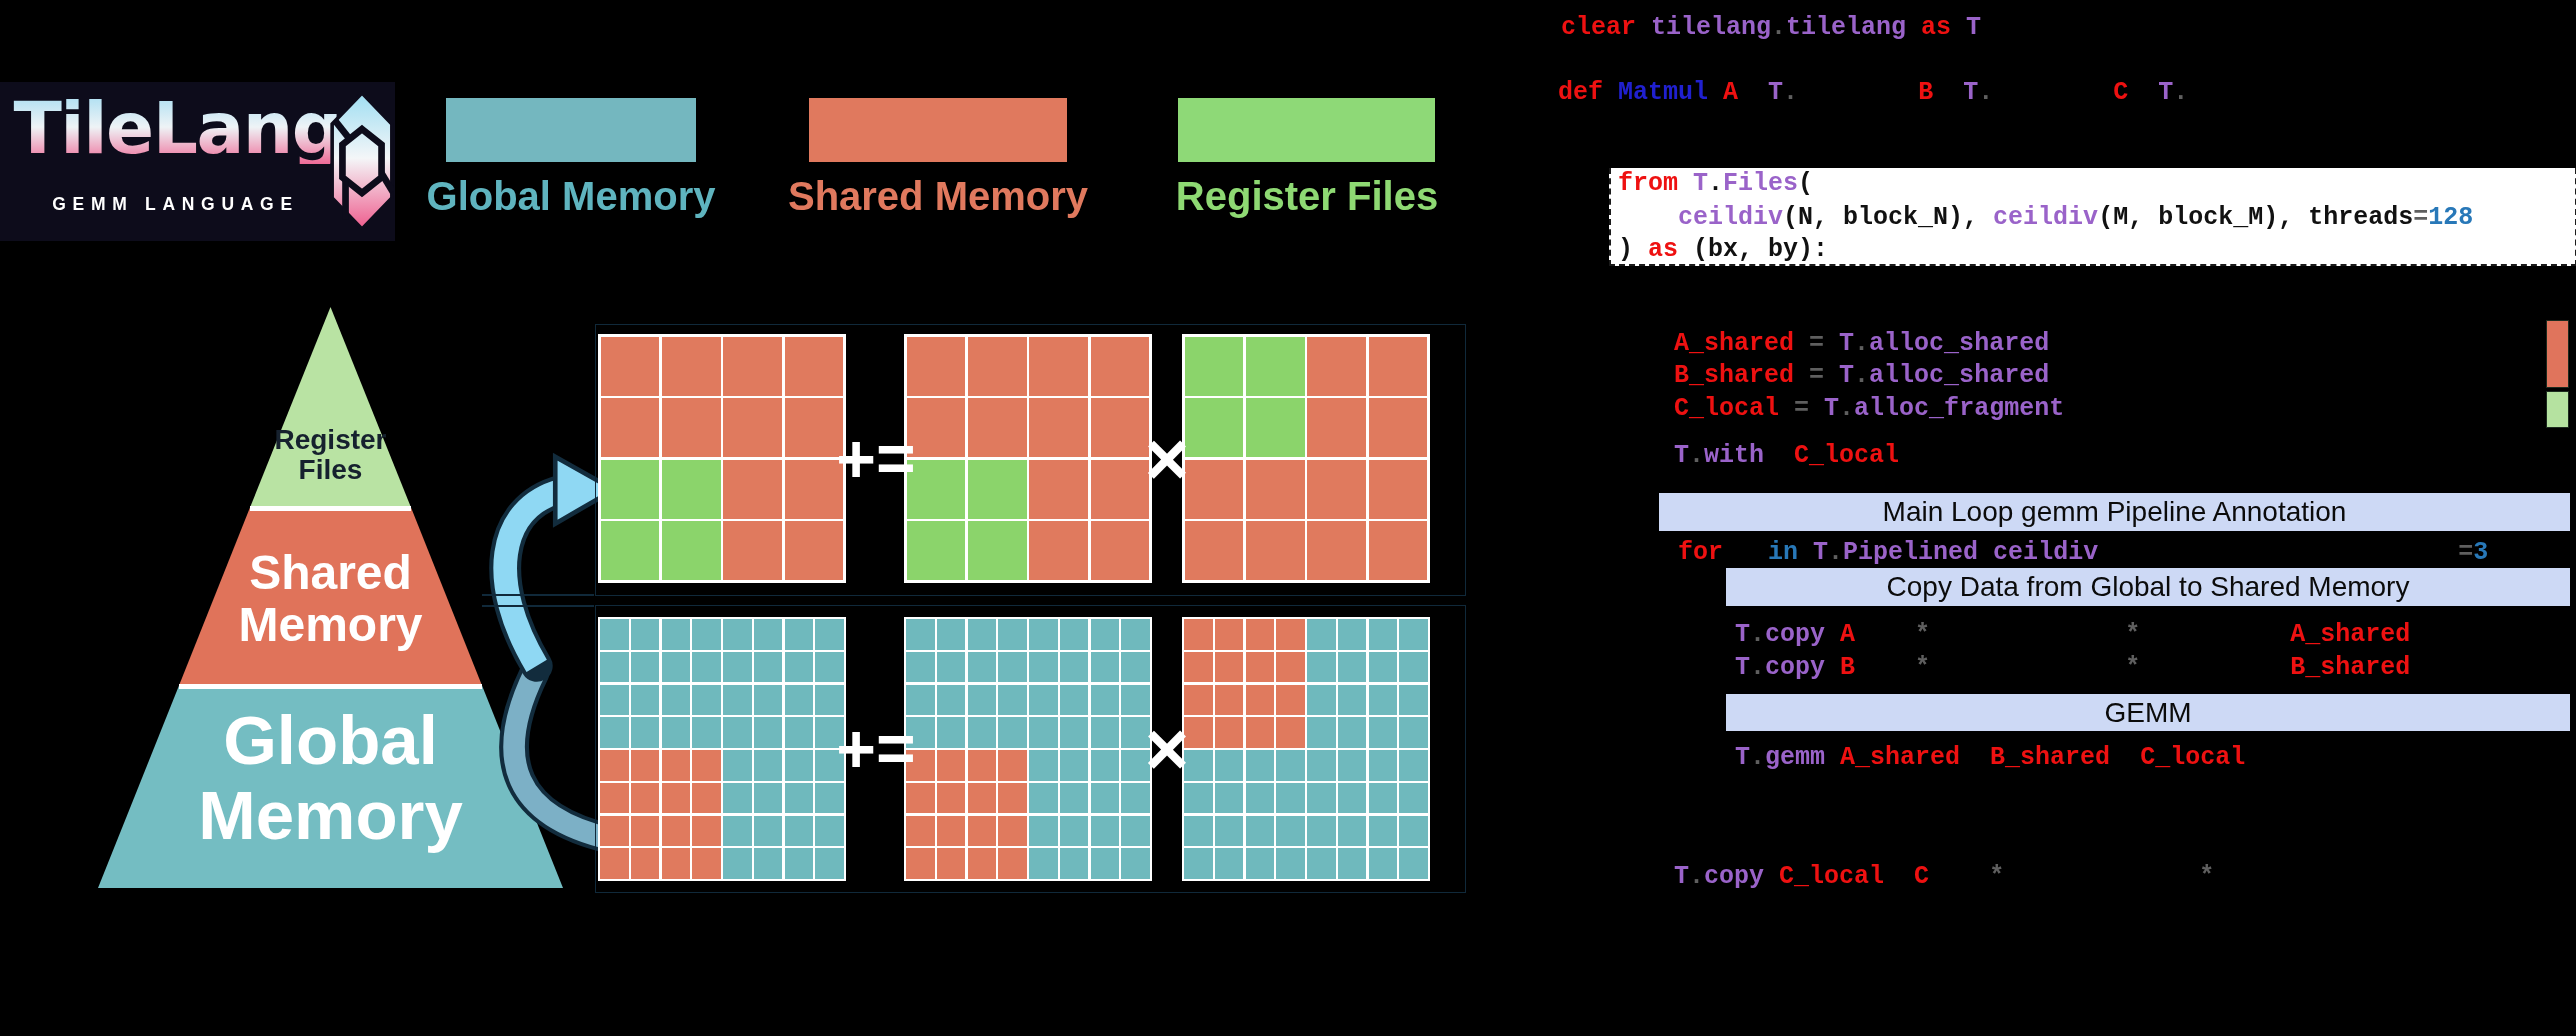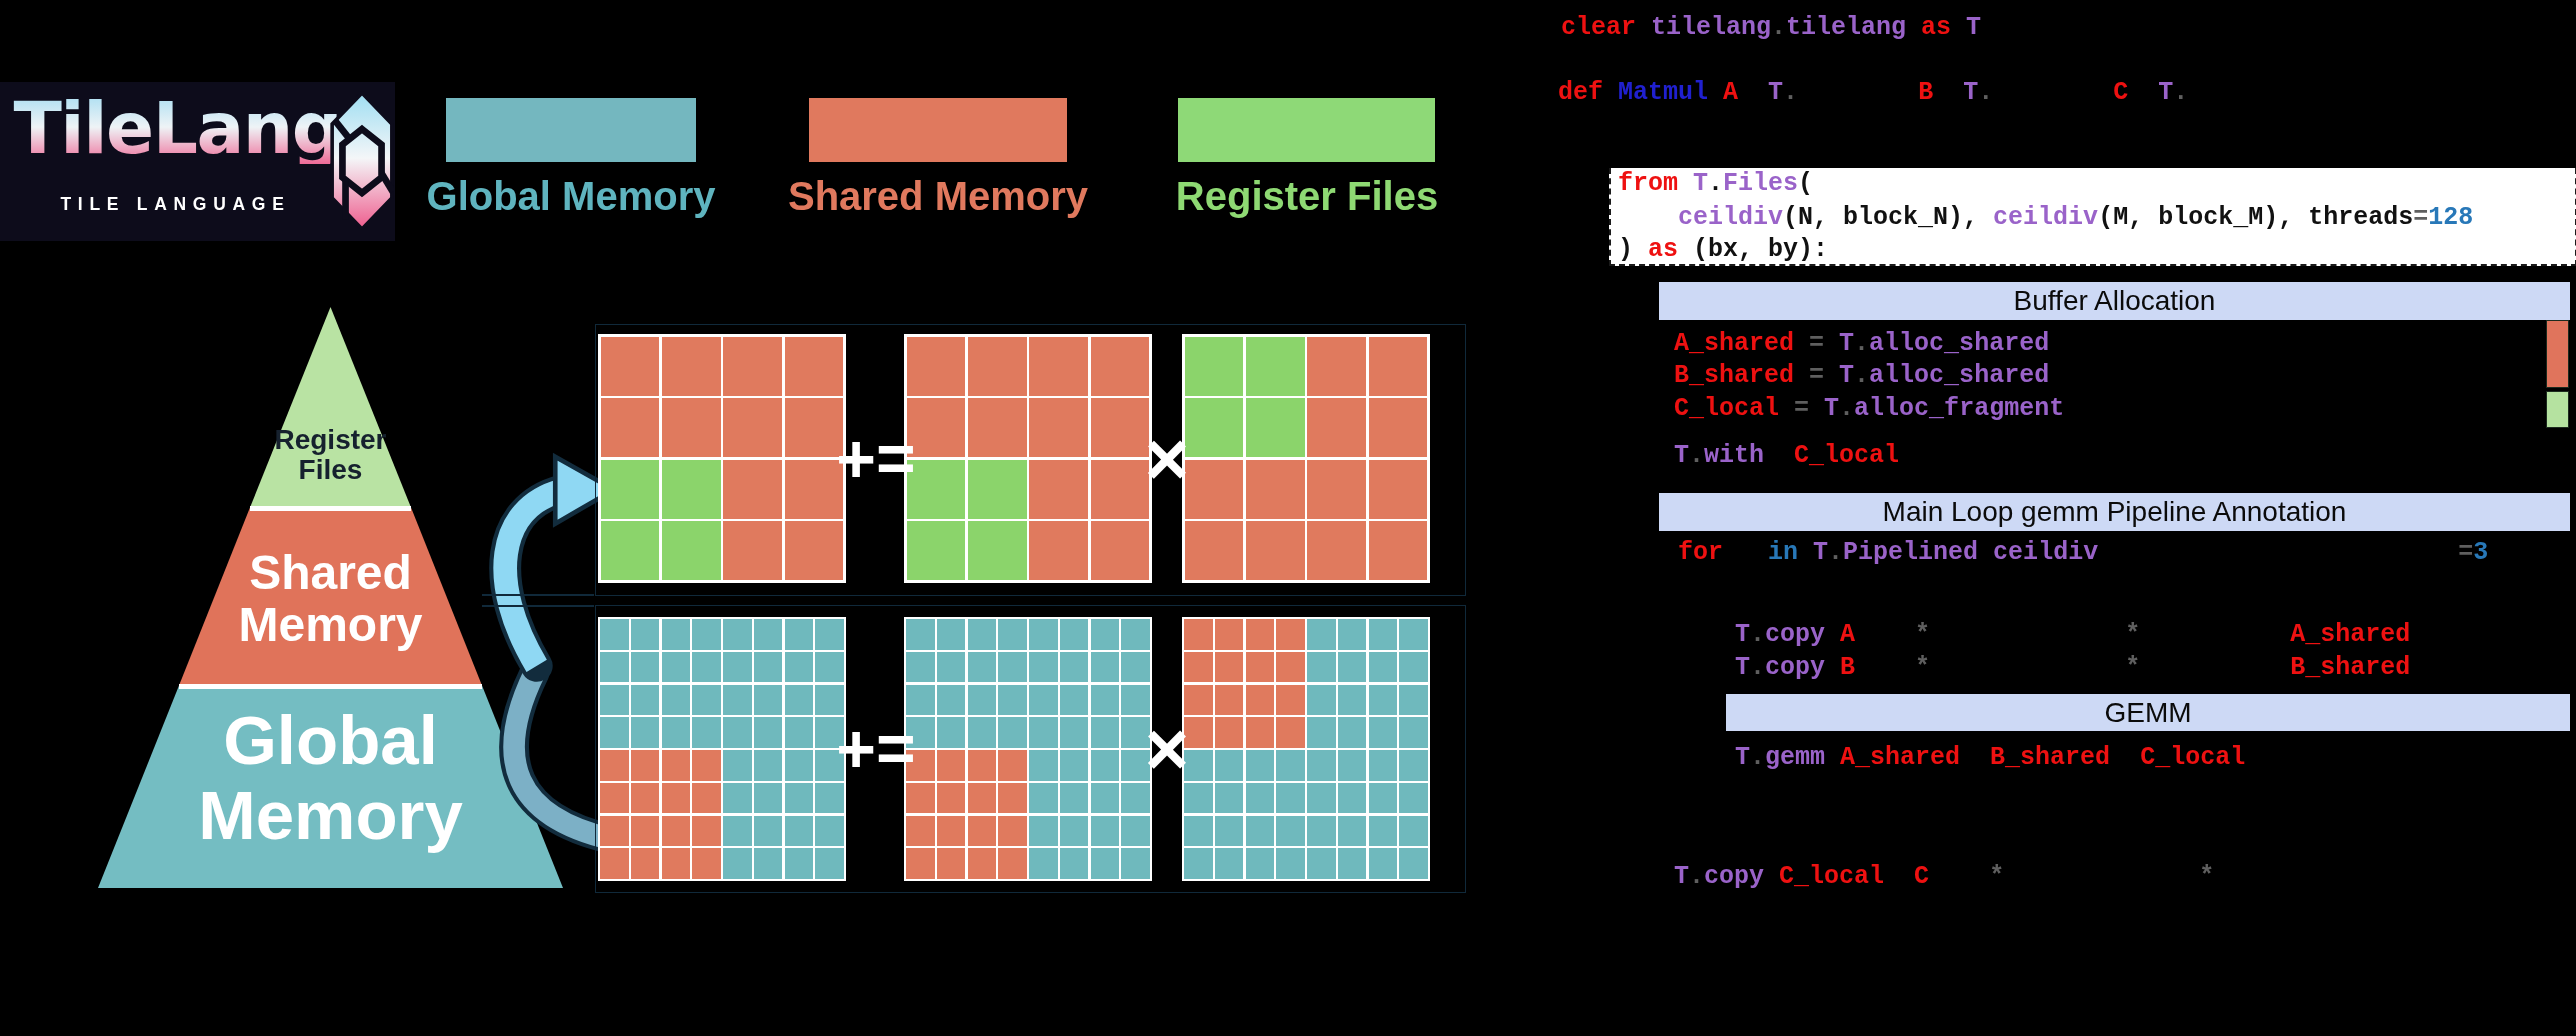--- a/index.html
+++ b/index.html
@@ -47,21 +47,21 @@
 
   
 </style>
 </head>
 <body>
 
 <div id="stage">
 
   <div id="logo-block">
     <div id="logo-title">TileLang</div>
-    <div id="logo-subtitle">TILE LANGUAGE</div>
+    <div id="logo-subtitle">GEMM LANGUAGE</div>
     <svg style="position:absolute;left:330px;top:9.3px" width="64" height="140" viewBox="0 0 124 272">
       <defs>
         <linearGradient id="cubeGrad" x1="0" y1="0" x2="0" y2="1">
           <stop offset="0" stop-color="#9fdef2"></stop>
           <stop offset="0.48" stop-color="#f4f6f8"></stop>
           <stop offset="1" stop-color="#ee5c8d"></stop>
         </linearGradient>
       </defs>
       <polygon points="62,4 120,64 120,208 62,268 4,208 4,64" fill="url(#cubeGrad)" stroke="#0d0c1b" stroke-width="7"></polygon>
       <polygon points="62,74 100,104 100,168 62,198 24,168 24,104" fill="none" stroke="#0d0c1b" stroke-width="13"></polygon>
@@ -359,22 +359,22 @@
       <div class="cell" style="background: rgb(111, 185, 189);"></div>
       <div class="cell" style="background: rgb(111, 185, 189);"></div>
     </div>
 
   <div class="op" style="left:876px;top:460px;font-size:68px;">+=</div>
   <div class="op" style="left:1167px;top:460px;">×</div>
   <div class="op" style="left:876px;top:750px;font-size:68px;">+=</div>
   <div class="op" style="left:1167px;top:750px;">×</div>
 
   <div id="kernel-box"></div>
-  <div class="hdr" style="left:1659px;top:282px;width:911px;">Buffer Allocation</div>
   <div class="hdr" style="left:1659px;top:493px;width:911px;">Main Loop gemm Pipeline Annotation</div>
+  <div class="hdr" style="left:1726px;top:568px;width:844px;">Copy Data from Global to Shared Memory</div>
   <div class="hdr" style="left:1726px;top:694px;width:844px;height:37px;">GEMM</div>
 
   <div class="membar" style="top: 320px; height: 68px; background: rgb(224, 116, 92);"></div>
   <div class="membar" style="top: 391px; height: 37px; background: rgb(181, 226, 160);"></div>
 
   <div id="code-layer">
       <div class="codeline" style="left: 1561px; top: 14px;"><span style="color: rgb(238, 17, 17);">clear </span><span style="color: rgb(154, 99, 201);">tilelang</span><span style="color: rgb(95, 95, 95);">.</span><span style="color: rgb(154, 99, 201);">tilelang </span><span style="color: rgb(238, 17, 17);">as </span><span style="color: rgb(154, 99, 201);">T</span></div>
       <div class="codeline" style="left: 1558px; top: 79px;"><span style="color: rgb(238, 17, 17);">def </span><span style="color: rgb(32, 32, 207);">Matmul </span><span style="color: rgb(238, 17, 17);">A</span><span style="color: rgb(17, 17, 17);">  </span><span style="color: rgb(154, 99, 201);">T</span><span style="color: rgb(95, 95, 95);">.</span><span style="color: rgb(17, 17, 17);">        </span><span style="color: rgb(238, 17, 17);">B</span><span style="color: rgb(17, 17, 17);">  </span><span style="color: rgb(154, 99, 201);">T</span><span style="color: rgb(95, 95, 95);">.</span><span style="color: rgb(17, 17, 17);">        </span><span style="color: rgb(238, 17, 17);">C</span><span style="color: rgb(17, 17, 17);">  </span><span style="color: rgb(154, 99, 201);">T</span><span style="color: rgb(95, 95, 95);">.</span></div>
       <div class="codeline" style="left: 1618px; top: 170px;"><span style="color: rgb(238, 17, 17);">from </span><span style="color: rgb(154, 99, 201);">T</span><span style="color: rgb(17, 17, 17);">.</span><span style="color: rgb(154, 99, 201);">Files</span><span style="color: rgb(17, 17, 17);">(</span></div>
       <div class="codeline" style="left: 1618px; top: 204px;"><span style="color: rgb(17, 17, 17);">    </span><span style="color: rgb(154, 99, 201);">ceildiv</span><span style="color: rgb(17, 17, 17);">(N, block_N), </span><span style="color: rgb(154, 99, 201);">ceildiv</span><span style="color: rgb(17, 17, 17);">(M, block_M), threads</span><span style="color: rgb(95, 95, 95);">=</span><span style="color: rgb(40, 120, 184);">128</span></div>

